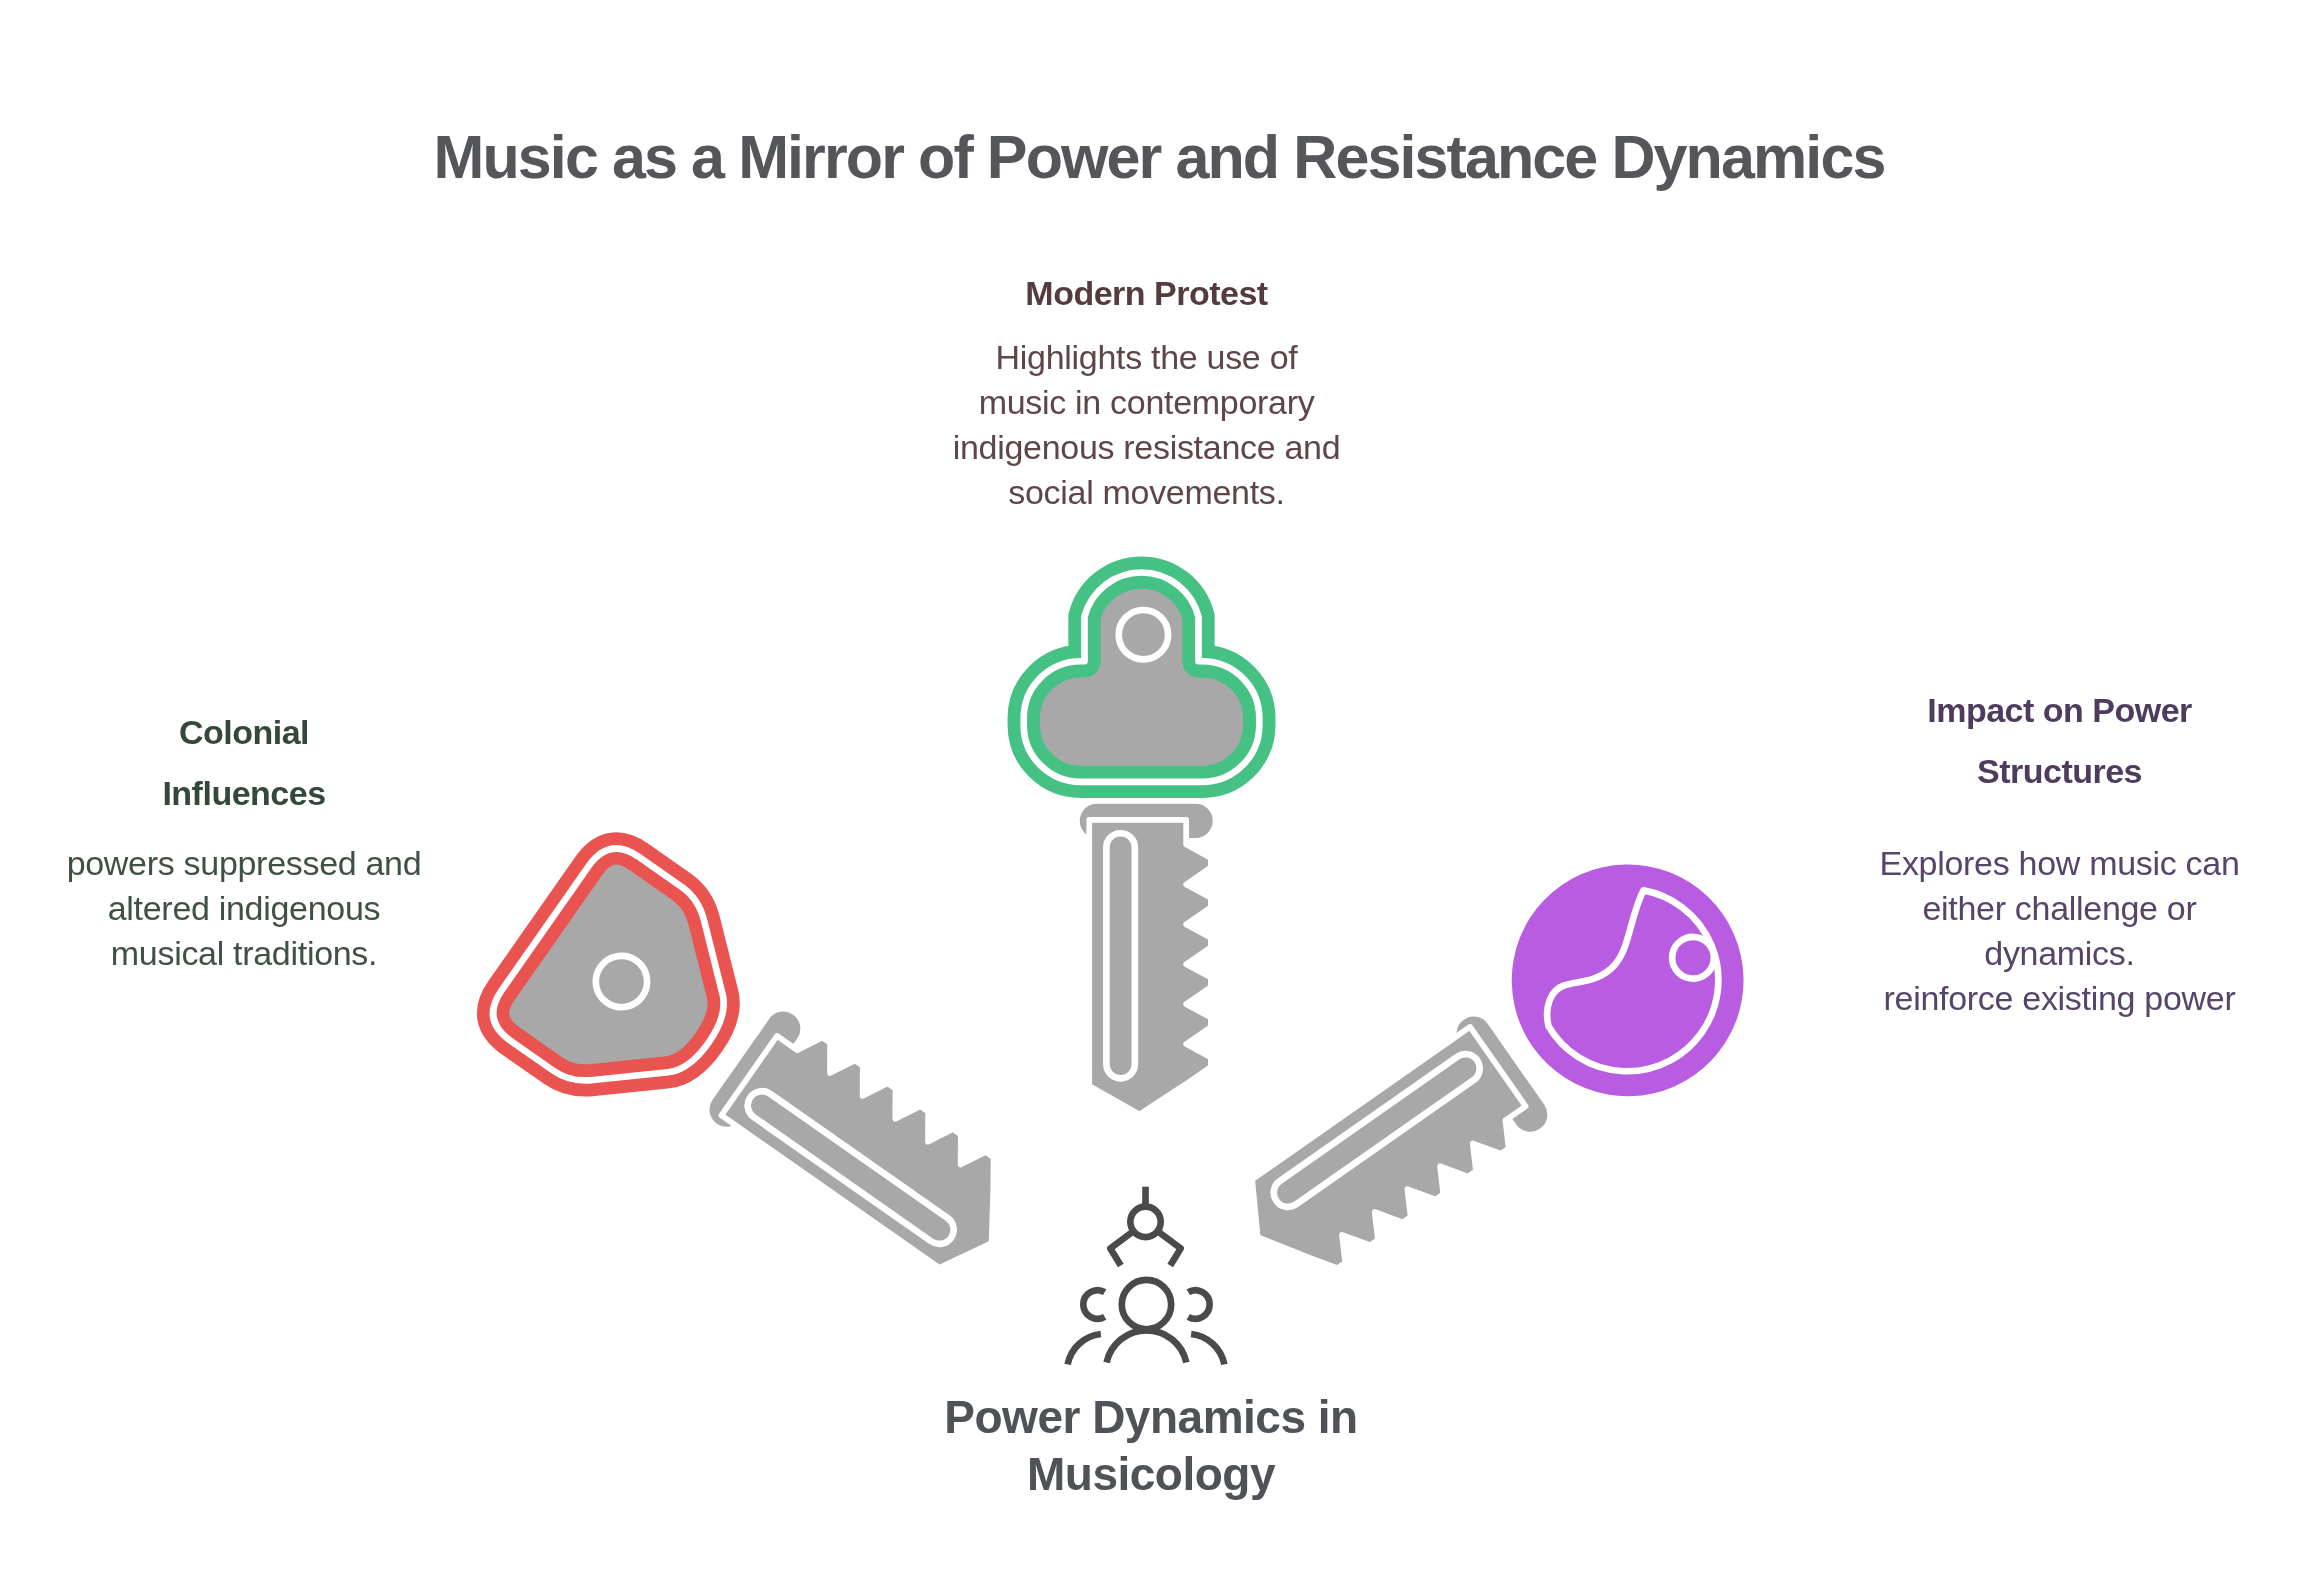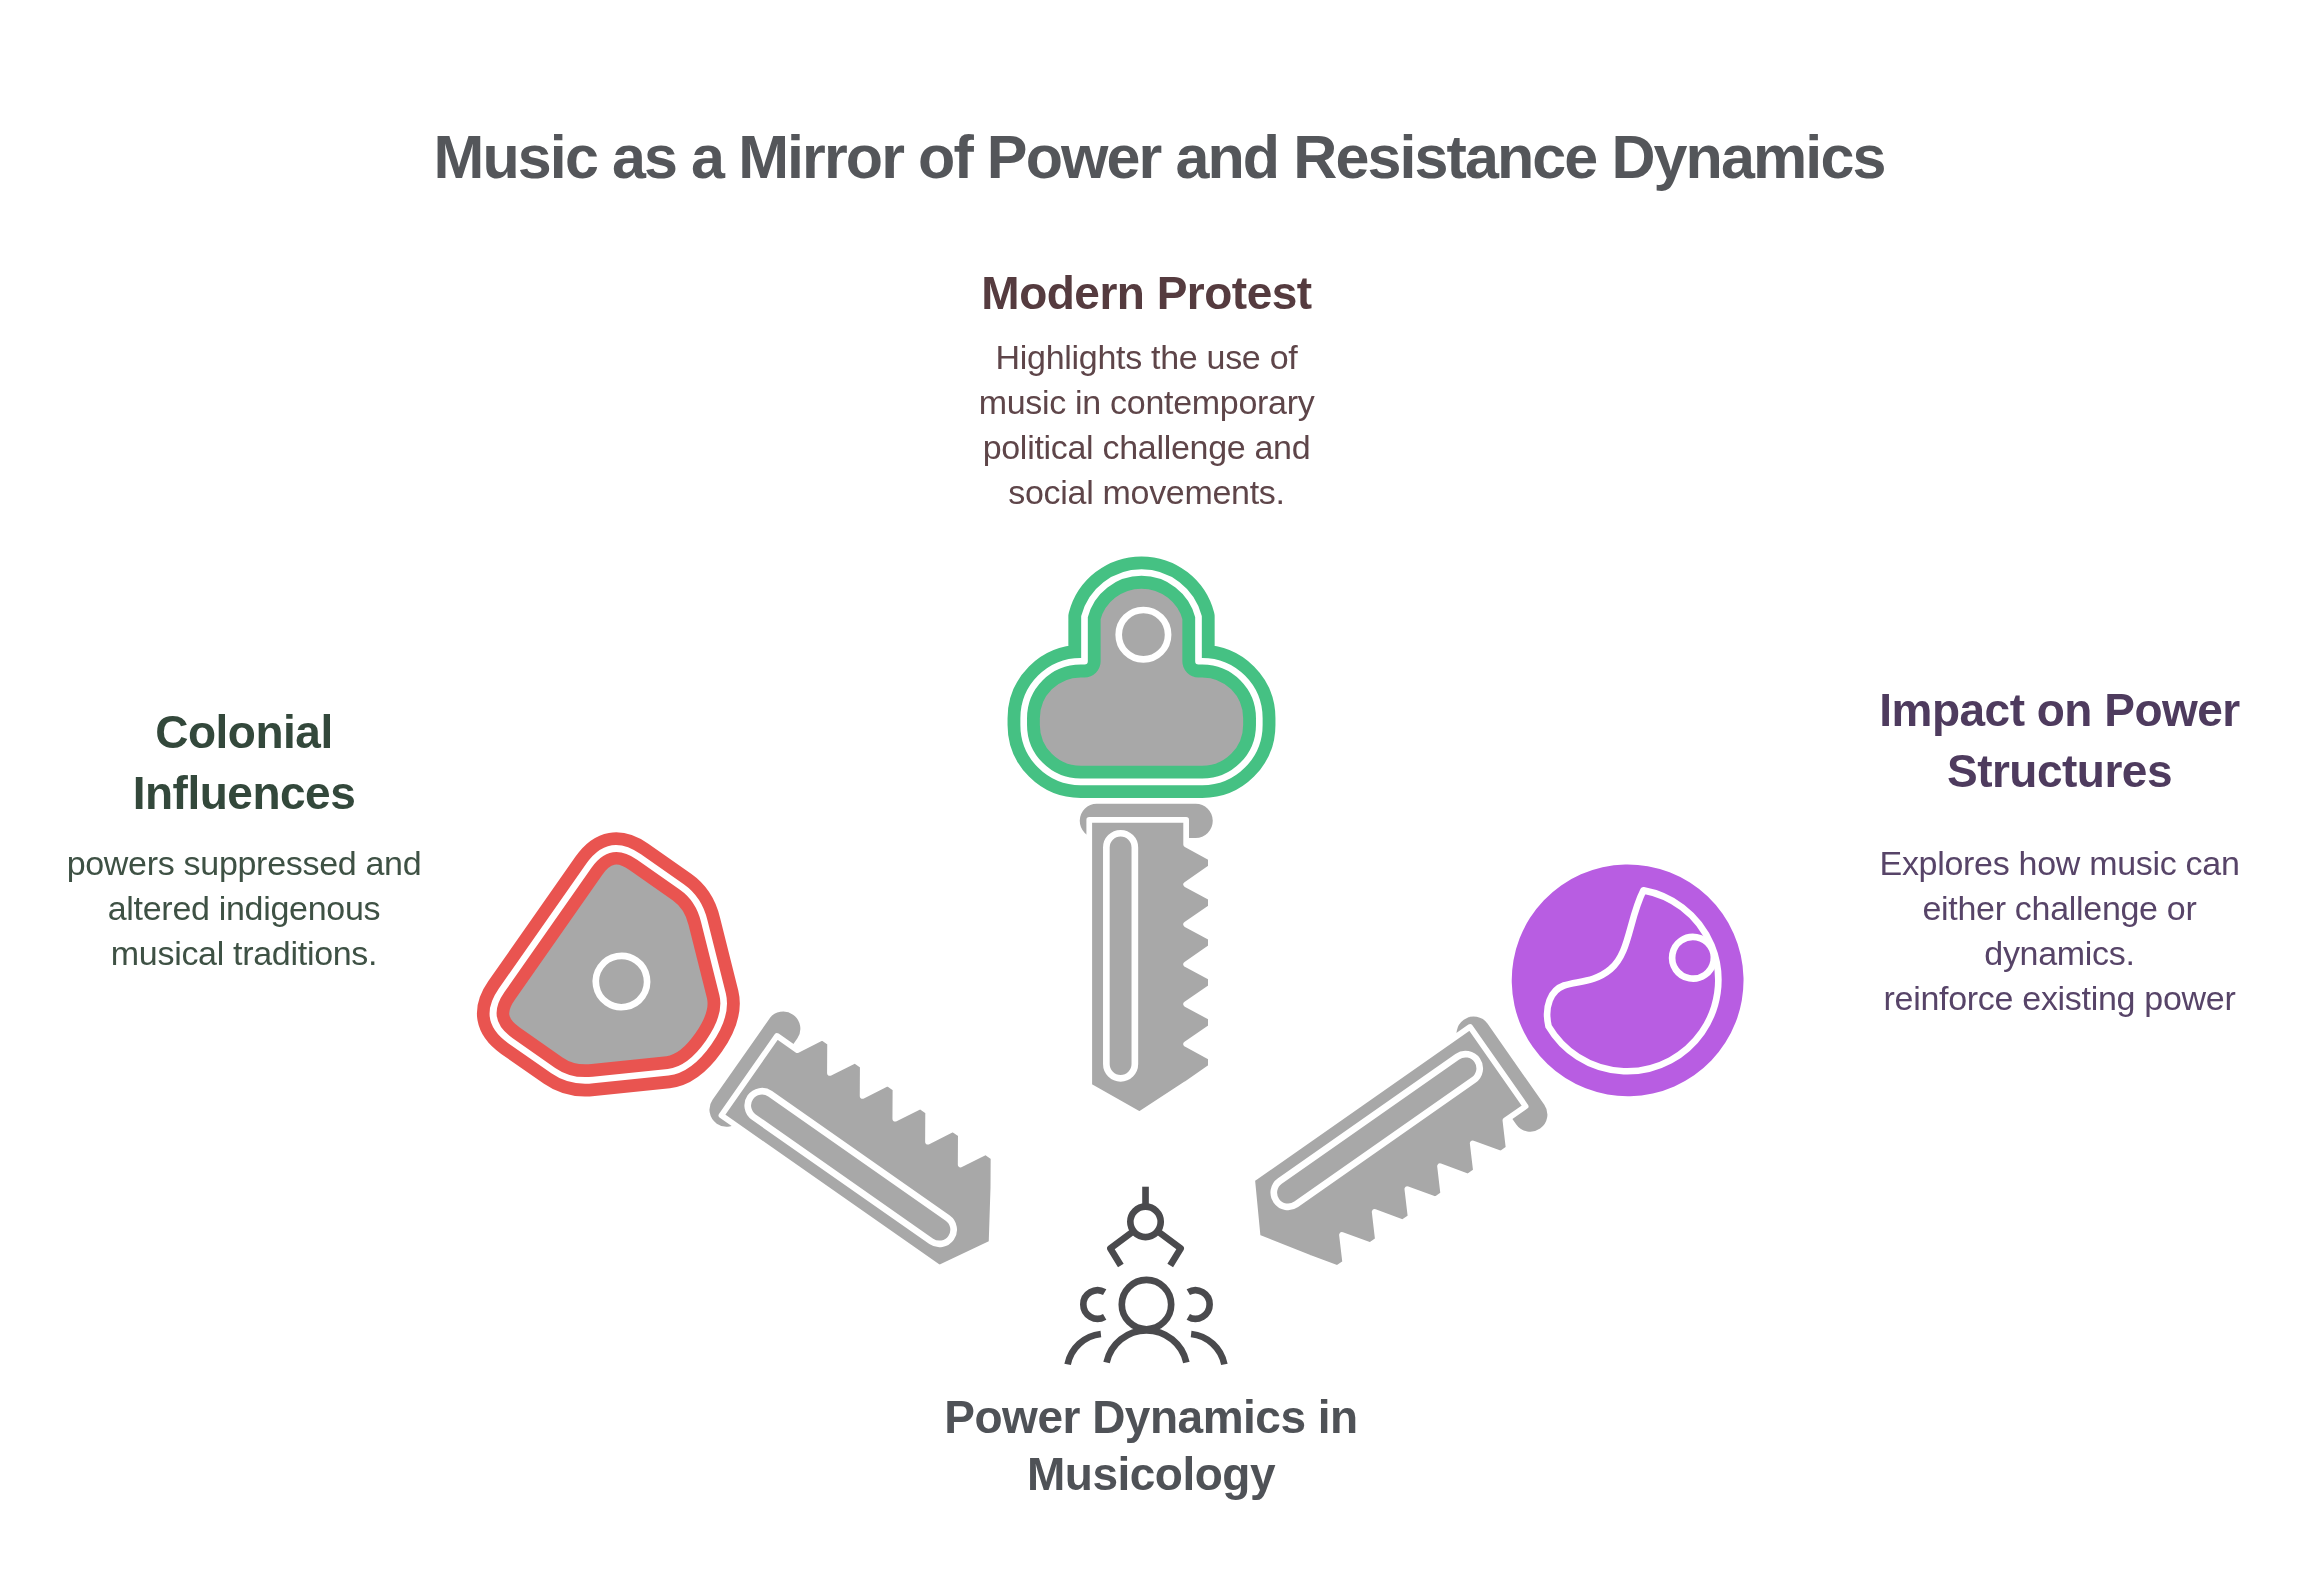--- a/index.html
+++ b/index.html
@@ -20,21 +20,21 @@
   }
   html,body{margin:0;padding:0;background:var(--bg);}
   .canvas{
     position:relative;width:2302px;height:1588px;background:var(--bg);
     font-family:"Liberation Sans", sans-serif;overflow:hidden;
   }
   .page-title{
     position:absolute;left:16px;right:0;top:122px;margin:0;text-align:center;
     font-size:61px;font-weight:bold;letter-spacing:-1.9px;color:var(--ink-title);
   }
-  .sec-heading{margin:0;font-weight:bold;font-size:46px;line-height:61px;letter-spacing:-0.5px;}
+  .sec-heading{margin:0;font-weight:bold;font-size:34px;line-height:61px;letter-spacing:-0.5px;}
   .sec-par{margin:0;font-size:34px;line-height:45px;letter-spacing:-0.3px;}
   .line{white-space:nowrap;text-align:center;}
   .sec-top-heading{position:absolute;left:671px;top:263px;width:951px;text-align:center;color:var(--ink-top);}
   .sec-top-par{position:absolute;left:671px;top:335px;width:951px;text-align:center;color:var(--ink-top-body);}
   .sec-left-heading{position:absolute;left:35px;top:702px;width:418px;text-align:right;color:var(--ink-left);}
   .sec-left-par{position:absolute;left:35px;top:841px;width:418px;text-align:right;color:var(--ink-left-body);}
   .sec-right-heading{position:absolute;left:1831px;top:680px;width:457px;text-align:left;color:var(--ink-right);}
   .sec-right-par{position:absolute;left:1831px;top:841px;width:457px;text-align:left;color:var(--ink-right-body);}
   .center-label{
     position:absolute;left:0;right:0;top:1389px;text-align:center;
@@ -58,21 +58,21 @@
 <body>
 
 <div class="canvas">
 
   <h1 class="page-title">Music as a Mirror of Power and Resistance Dynamics</h1>
 
   <h2 class="sec-heading sec-top-heading">Modern Protest</h2>
   <div class="sec-par sec-top-par">
     <div class="line">Highlights the use of</div>
     <div class="line">music in contemporary</div>
-    <div class="line">political challenge and</div>
+    <div class="line">indigenous resistance and</div>
     <div class="line">social movements.</div>
   </div>
 
   <h2 class="sec-heading sec-left-heading">
     <div class="line">Colonial</div>
     <div class="line">Influences</div>
   </h2>
   <div class="sec-par sec-left-par">
     <div class="line">powers suppressed and</div>
     <div class="line">altered indigenous</div>

